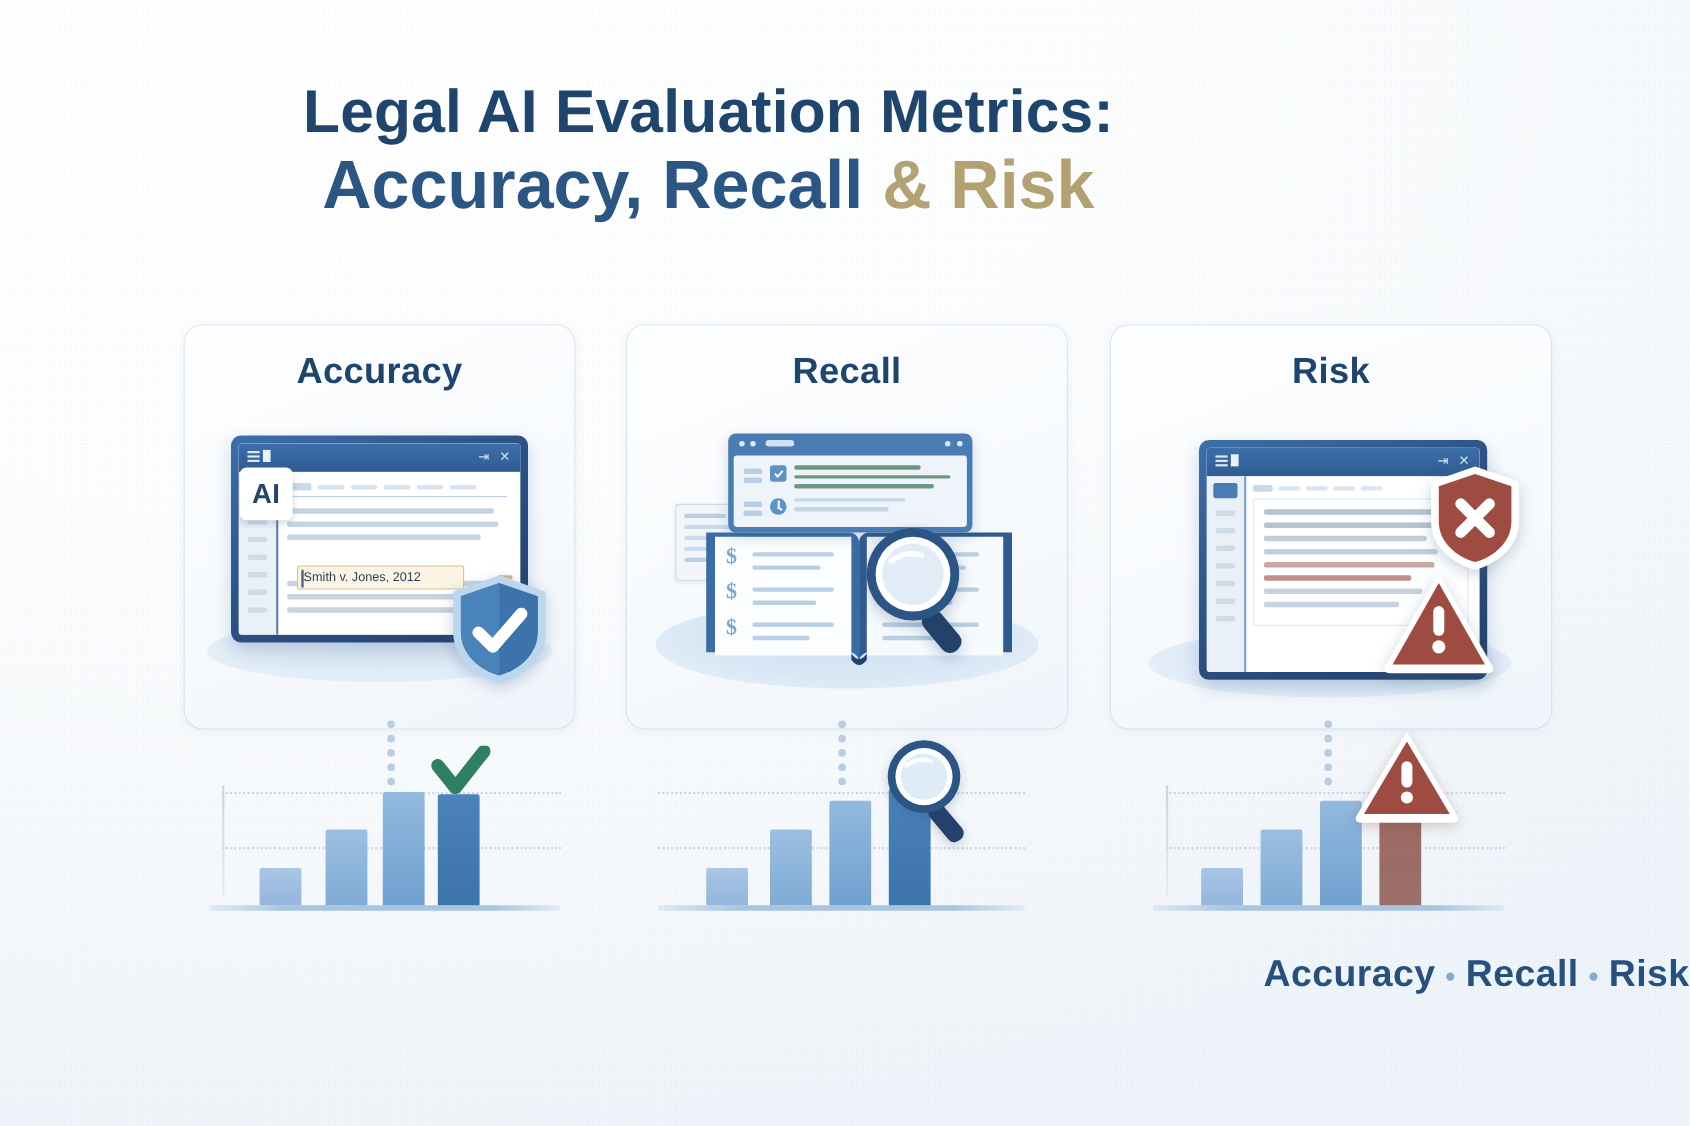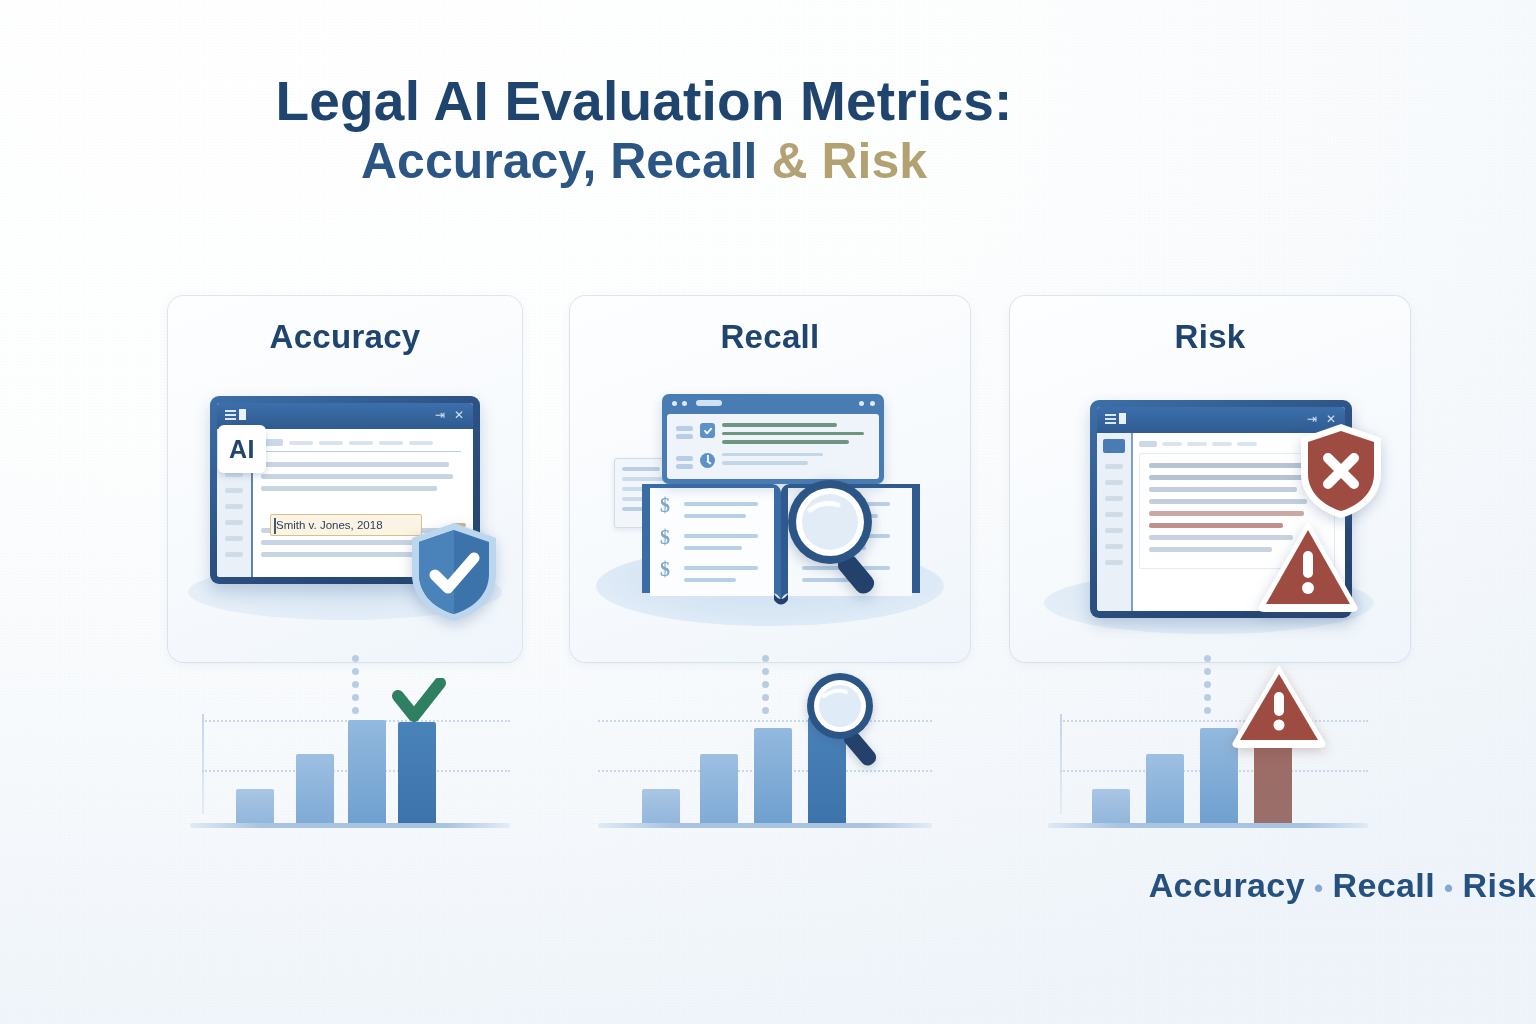--- a/index.html
+++ b/index.html
@@ -42,21 +42,21 @@
   }
   #title-line1 {
     font-size: 55px;
     font-weight: 700;
     letter-spacing: .2px;
     color: #1f456e;
     line-height: 1.08;
     text-shadow: 0 1px 0 rgba(255,255,255,.85);
   }
   #title-line2 {
-    font-size: 50px;
+    font-size: 62px;
     font-weight: 700;
     line-height: 1.22;
     color: #2b5583;
   }
   #title-line2 .amp { color: #b2a276; font-weight: 700; }
   #title-line2 .risk { color: #b3a271; font-weight: 700; }
 
   
   .card {
     position: absolute;
@@ -270,21 +270,21 @@
           <div class="tl" style="width:92%;"></div>
           <div class="tl" style="width:90%;"></div>
           <div class="tl" style="width:78%;"></div>
         </div>
 
         <div style="position:absolute; left:34px; top:26px; bottom:0; width:1.5px; background:#5e84ae;"></div>
       </div>
 
       <div id="ai-badge">AI</div>
 
-      <div id="citation">Smith v. Jones, 2018</div>
+      <div id="citation">Smith v. Jones, 2012</div>
       <div style="position:absolute; right:14px; top:127px; width:14px; height:4px; background:#d3b786; border-radius:2px;"></div>
     </div>
 
     <div class="shield" style="left:240px; top:224px; width:92px; height:104px;">
       <svg width="92" height="104" viewBox="0 0 92 104" aria-hidden="true">
         <path d="M46 3 L88 18 V54 C88 79 68 95 46 101 C24 95 4 79 4 54 V18 Z" fill="#bcd6ee"></path>
         <path d="M46 10 L81 22 V54 C81 75 64 89 46 94 C28 89 11 75 11 54 V22 Z" fill="#3d73ab"></path>
         <path d="M46 10 L46 94 C28 89 11 75 11 54 V22 Z" fill="#4a82ba"></path>
         <path d="M27 55 L40 68 L66 38" stroke="#ffffff" stroke-width="11" fill="none" stroke-linecap="round" stroke-linejoin="round"></path>
       </svg>

